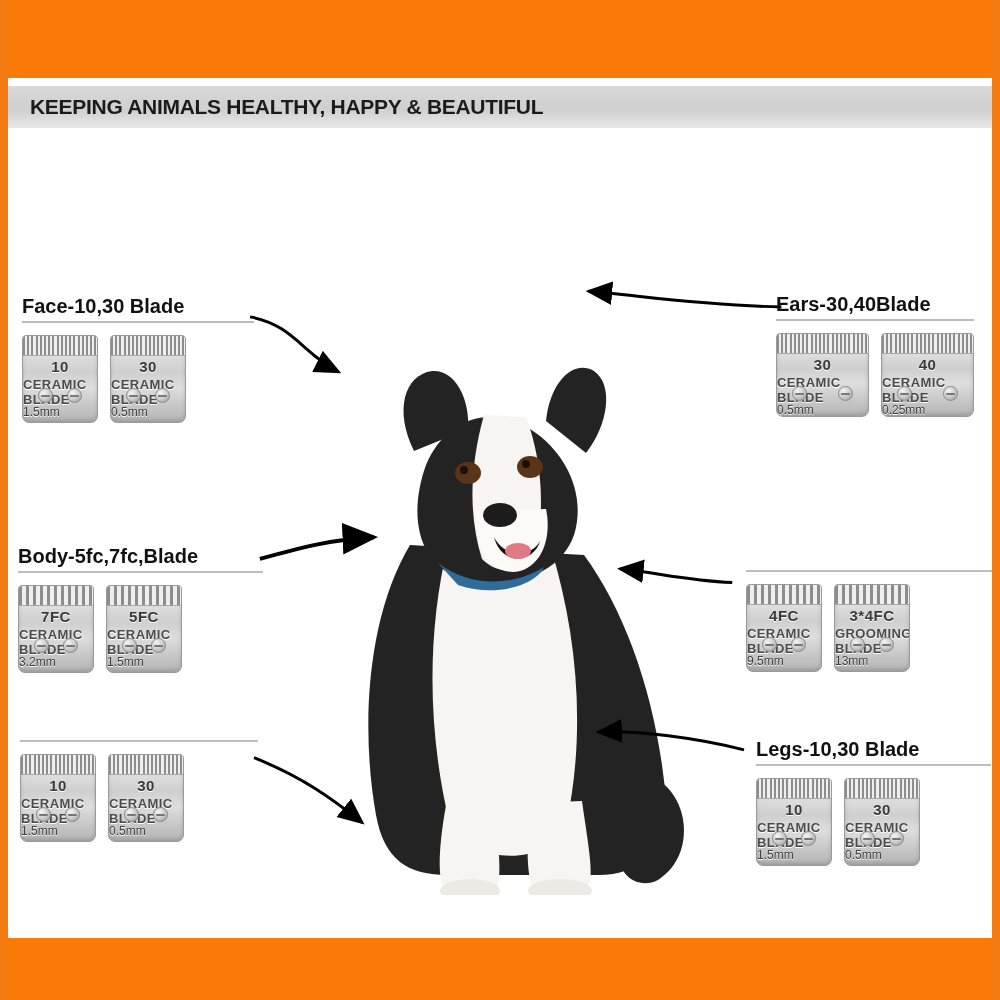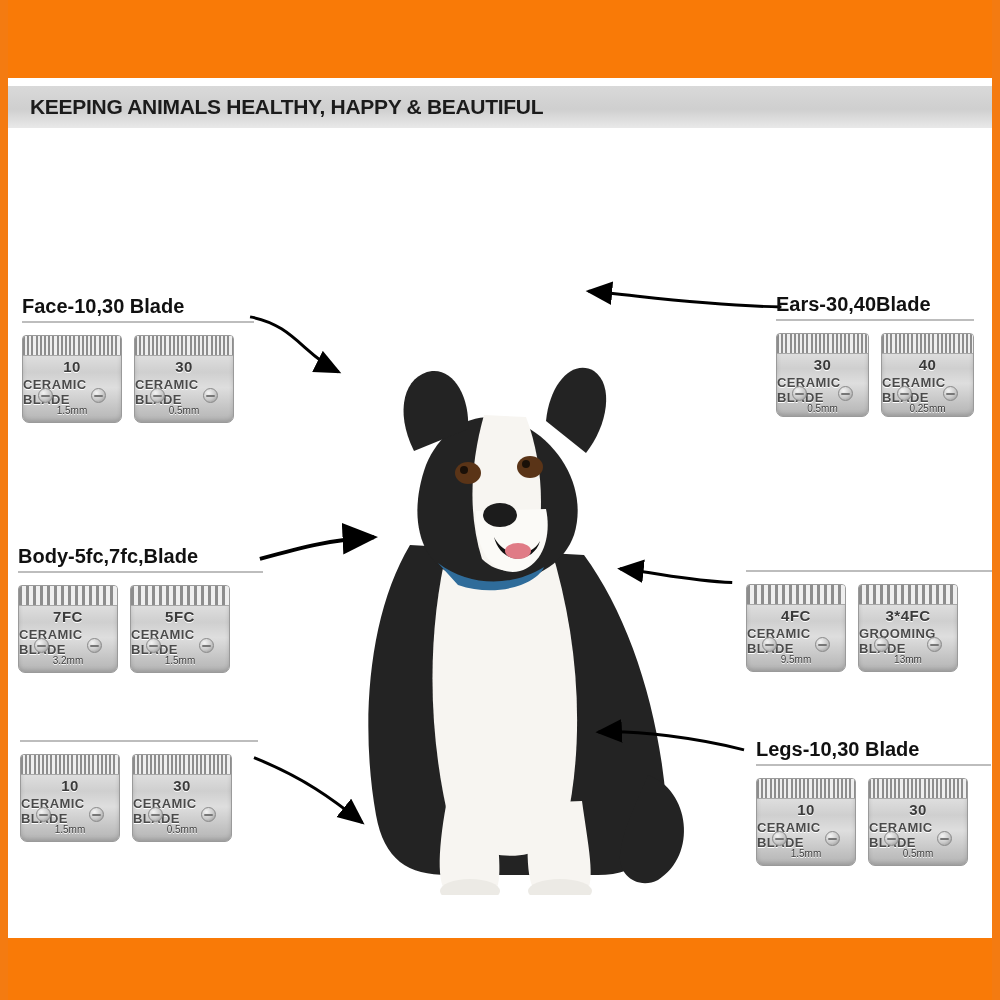--- a/index.html
+++ b/index.html
@@ -85,21 +85,21 @@
   }
   .blade-row {
     display: flex;
     gap: 12px;
     margin-top: 12px;
   }
 
   
   .blade {
     position: relative;
-    width: 100px;
+    width: 76px;
     height: 88px;
   }
   .blade.small { width: 96px; height: 84px; }
   .blade-body {
     position: absolute;
     inset: 0;
     border-radius: 4px 4px 7px 7px;
     background: linear-gradient(180deg,#f2f2f2 0%, #e2e2e2 18%, #cfcfcf 42%, #dedede 60%, #c2c2c2 86%, #b4b4b4 100%);
     border: 1px solid #9a9a9a;
     box-shadow: inset 0 1px 0 #fff, inset 0 -2px 4px rgba(0,0,0,.15);
@@ -139,22 +139,21 @@
     font-size: 13px;
     font-weight: bold;
     color: #4a4a4a;
     letter-spacing: 0.4px;
     text-shadow: 0 1px 0 #fff;
   }
   .blade-mm {
     position: absolute;
     top: 69px;
     left: 0; right: 0;
-    text-align: center;
-    font-size: 10px;
+    font-size: 12px;
     color: #3f3f3f;
     text-shadow: 0 1px 0 #fff;
   }
   .screw {
     position: absolute;
     top: 52px;
     width: 13px; height: 13px;
     border-radius: 50%;
     background: radial-gradient(circle at 35% 30%, #f4f4f4 0%, #c9c9c9 55%, #8e8e8e 100%);
     border: 1px solid #8a8a8a;

